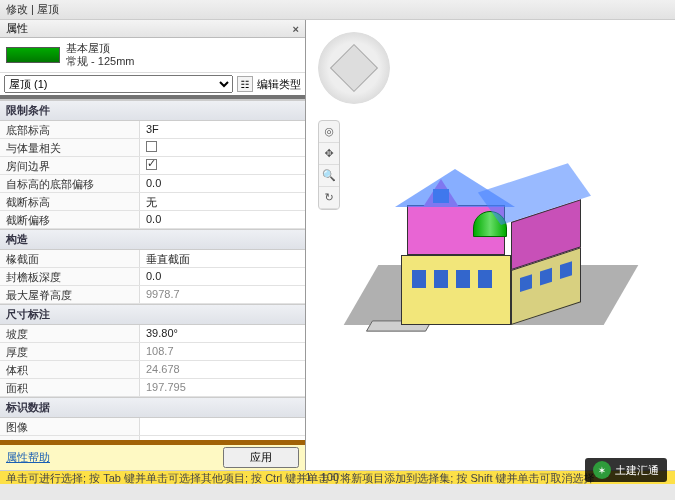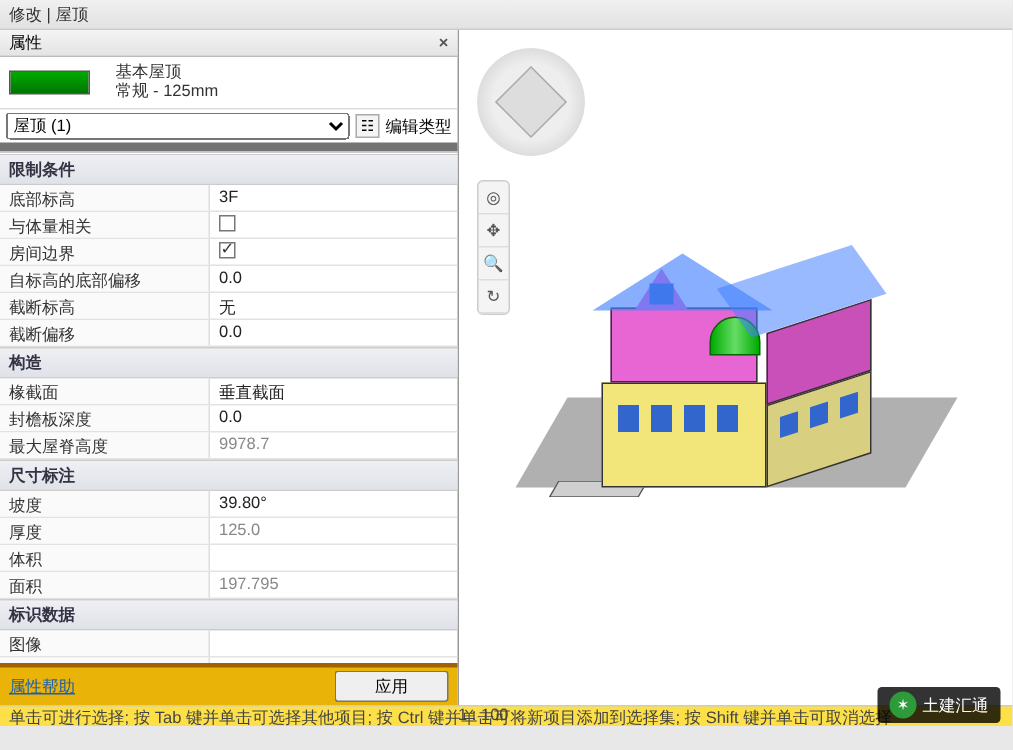--- a/index.html
+++ b/index.html
@@ -2,35 +2,35 @@
 <html><head>
 <meta charset="utf-8">
 <style>
 * { box-sizing: border-box; margin: 0; padding: 0; font-family: "Microsoft YaHei", SimSun, sans-serif; font-size: 11px; }
 body { width: 675px; height: 500px; background: #e8e8e8; overflow: hidden; position: relative; }
 .titlebar { height: 20px; background: linear-gradient(#f0f0f0,#e2e2e2); border-bottom: 1px solid #ccc; padding: 2px 6px; color: #333; }
 .main { display: flex; height: 450px; }
 .left { width: 306px; background: #fff; border-right: 1px solid #999; display: flex; flex-direction: column; }
 .panel-hd { background: linear-gradient(#f4f4f4,#e4e4e4); border-bottom: 1px solid #bbb; padding: 2px 6px; display: flex; justify-content: space-between; align-items: center; height: 18px; }
 .panel-hd .x { cursor: pointer; font-weight: bold; color: #555; }
-.type-row { display: flex; align-items: center; padding: 4px 6px; gap: 17px; }
+.type-row { display: flex; align-items: center; padding: 4px 6px; gap: 6px; }
 .swatch { width: 54px; height: 16px; background: linear-gradient(#0a0,#070); border: 1px solid #555; }
 .type-txt { line-height: 1.2; color: #333; }
-.sel-row { display: flex; align-items: center; padding: 2px 4px; gap: 4px; border-top: 1px solid #ddd; border-bottom: 6px solid #737373; }
+.sel-row { display: flex; align-items: center; padding: 2px 4px; gap: 4px; border-top: 1px solid #ddd; border-bottom: 4px solid #737373; }
 .sel-row select { flex: 1; height: 18px; font-size: 11px; }
 .icon-btn { width: 16px; height: 16px; border: 1px solid #aaa; background: #f4f4f4; display: inline-flex; align-items: center; justify-content: center; cursor: pointer; font-size: 10px; }
 .grid { flex: 1; overflow-y: auto; border-top: 1px solid #ccc; }
 .grp { background: linear-gradient(#eef0f4,#dfe2e8); padding: 2px 6px; font-weight: bold; color: #334; border-top: 1px solid #ccc; border-bottom: 1px solid #ccc; }
 .prop { display: flex; border-bottom: 1px solid #e2e2e2; height: 18px; }
 .prop .k { width: 140px; padding: 2px 6px; background: #fafafa; border-right: 1px solid #ddd; color: #333; white-space: nowrap; }
 .prop .v { flex: 1; padding: 2px 6px; color: #222; }
 .prop .v.gray { color: #888; }
 .chk { width: 11px; height: 11px; border: 1px solid #777; display: inline-block; position: relative; }
 .chk.on::after { content: "✓"; position: absolute; top: -3px; left: 0; font-size: 11px; color: #333; }
-.panel-ft { display: flex; justify-content: space-between; align-items: center; padding: 2px 6px; border-top: 3px solid #a16207; background: #eab308; }
+.panel-ft { display: flex; justify-content: space-between; align-items: center; padding: 2px 6px; border-top: 5px solid #a16207; background: #fef9c3; }
 .panel-ft a { color: #1a5fb4; text-decoration: underline; cursor: pointer; }
 .panel-ft button { padding: 1px 25px; font-size: 11px; }
 .right { flex: 1; background: #fff; position: relative; }
 .cube { position: absolute; top: 12px; left: 12px; width: 72px; height: 72px; border-radius: 50%; background: radial-gradient(#eee 50%, #ddd 70%, transparent 72%); display: flex; align-items: center; justify-content: center; }
 .cube-inner { width: 34px; height: 34px; background: #ddd; transform: rotate(45deg); border: 1px solid #aaa; }
 .navbar { position: absolute; top: 100px; left: 12px; width: 22px; background: #f4f4f4; border: 1px solid #ccc; border-radius: 4px; display: flex; flex-direction: column; }
 .navbar div { height: 22px; display: flex; align-items: center; justify-content: center; border-bottom: 1px solid #ddd; color: #555; cursor: pointer; }
 .viewport { position: absolute; inset: 0; display: flex; align-items: center; justify-content: center; }
 .model { position: relative; width: 300px; height: 260px; }
 .ground { position: absolute; bottom: 20px; left: 20px; width: 260px; height: 120px; background: #b0b0b0; transform: skewX(-30deg) scaleY(0.5); }
@@ -119,24 +119,25 @@
           <div class="v gray">9978.7</div>
         </div>
 
       <div class="grp">尺寸标注</div>
       <div class="prop">
           <div class="k">坡度</div>
           <div class="v">39.80°</div>
         </div>
       <div class="prop">
           <div class="k">厚度</div>
-          <div class="v gray">125.0</div>
+          <div class="v gray">108.7</div>
         </div>
       <div class="prop">
           <div class="k">体积</div>
+          <div class="v gray">24.678</div>
         </div>
       <div class="prop">
           <div class="k">面积</div>
           <div class="v gray">197.795</div>
         </div>
 
       <div class="grp">标识数据</div>
       <div class="prop">
           <div class="k">图像</div>
           <div class="v"></div>

